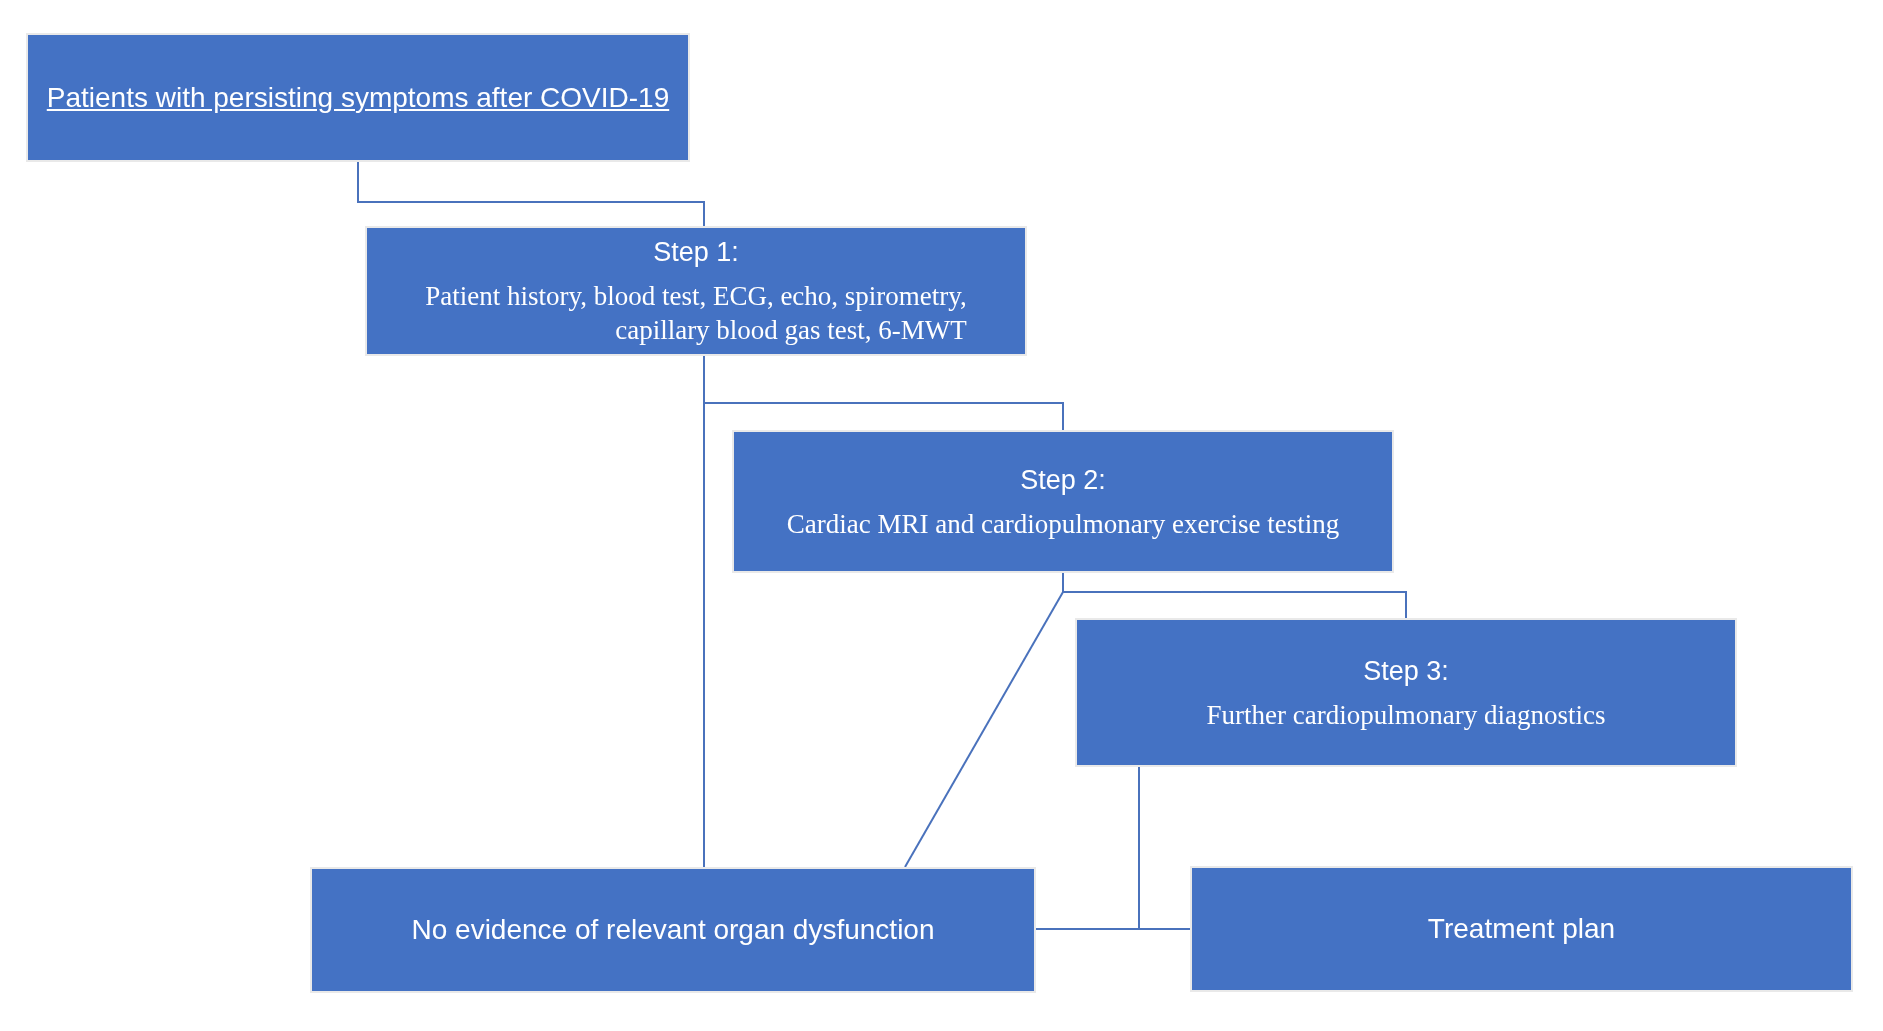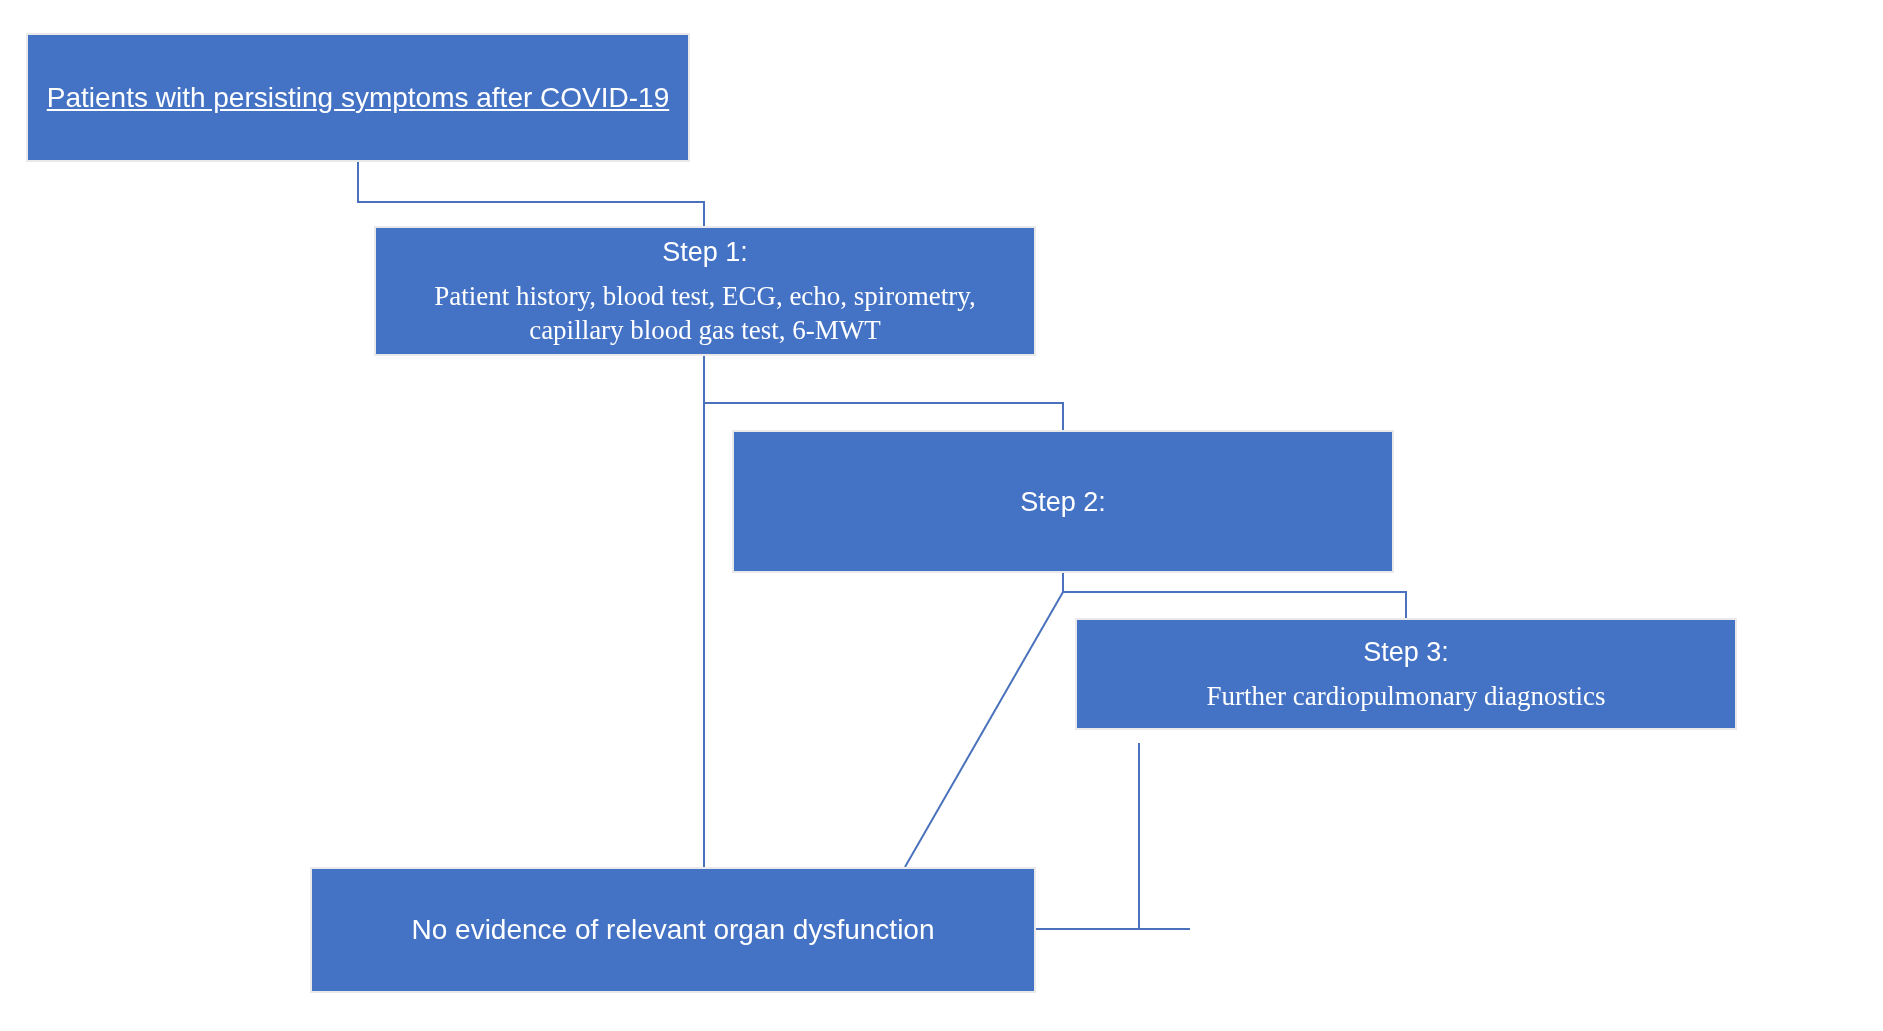--- a/index.html
+++ b/index.html
@@ -47,23 +47,23 @@
     white-space: pre;
     font-family: Liberation Serif, serif;
   }
   .node-single {
     font-size: 28px;
     line-height: 36px;
     white-space: pre;
   }
   
   #node-patients    { left: 26px;   top: 33px;  width: 664px; height: 129px; text-decoration: underline; }
-  #node-step1       { left: 374px;  top: 226px; width: 662px; height: 130px; }
+  #node-step1       { left: 365px;  top: 226px; width: 662px; height: 130px; text-align: right; }
   #node-step2       { left: 732px;  top: 430px; width: 662px; height: 143px; }
-  #node-step3       { left: 1075px; top: 618px; width: 662px; height: 112px; }
+  #node-step3       { left: 1075px; top: 618px; width: 662px; height: 149px; }
   #node-no-evidence { left: 310px;  top: 867px; width: 726px; height: 126px; }
   #node-treatment   { left: 1190px; top: 866px; width: 663px; height: 126px; }
 </style>
 </head>
 <body>
 
 <div class="canvas">
 
   <svg class="connectors" viewBox="0 0 1883 1031" xmlns="http://www.w3.org/2000/svg">
     <polyline points="358,160 358,202 704,202 704,226"></polyline>
@@ -82,25 +82,29 @@
   <div class="node" id="node-step1">
     <div class="node-title">Step 1:</div>
     <div>
       <div class="node-line">Patient history, blood test, ECG, echo, spirometry,</div>
       <div class="node-line">capillary blood gas test, 6-MWT</div>
     </div>
   </div>
 
   <div class="node" id="node-step2">
     <div class="node-title">Step 2:</div>
+    <div class="node-line">Cardiac MRI and cardiopulmonary exercise testing</div>
   </div>
 
   <div class="node" id="node-step3">
     <div class="node-title">Step 3:</div>
     <div class="node-line">Further cardiopulmonary diagnostics</div>
   </div>
 
   <div class="node" id="node-no-evidence">
     <div class="node-single">No evidence of relevant organ dysfunction</div>
   </div>
 
+  <div class="node" id="node-treatment">
+    <div class="node-single">Treatment plan</div>
+  </div>
 
 </div>
 
 </body></html>

